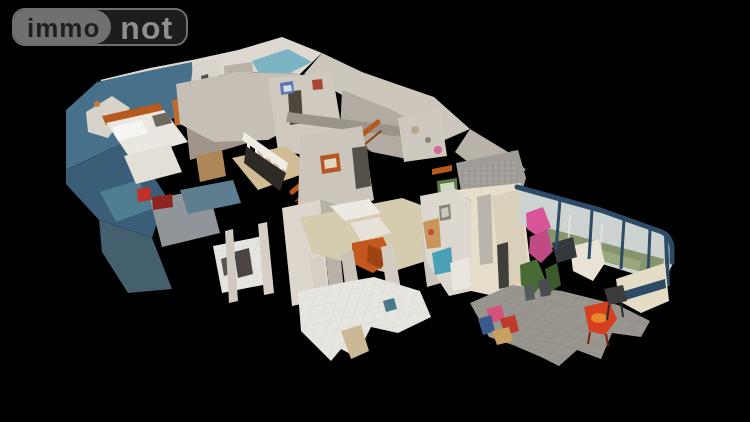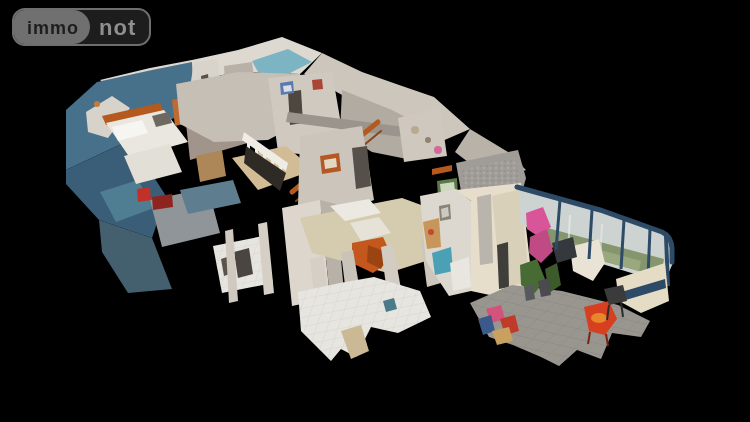--- a/index.html
+++ b/index.html
@@ -10,23 +10,23 @@
   html,body{margin:0;padding:0;background:var(--page_bg);}
   .stage{position:relative;width:750px;height:422px;background:var(--page_bg);overflow:hidden;
          font-family:"Liberation Sans", sans-serif;}
   .scene-svg{position:absolute;left:0;top:0;}
   
   .logo{position:absolute;left:12px;top:8px;display:flex;align-items:stretch;
         border:2px solid var(--logo_outline);border-radius:13px;overflow:hidden;
         background:var(--logo_right_bg);height:34px;cursor:pointer;}
   .logo-left{background:var(--logo_left_bg);color:var(--logo_left_text);
         border-radius:0 17px 17px 0;padding:1px 11px 0 13px;
-        font-size:18px;font-weight:bold;line-height:34px;letter-spacing:1px;}
+        font-size:26px;font-weight:bold;line-height:34px;letter-spacing:1px;}
   .logo-right{color:var(--logo_right_text);padding:1px 13px 0 9px;
-        font-size:22px;font-weight:bold;line-height:34px;letter-spacing:1px;}
+        font-size:32px;font-weight:bold;line-height:34px;letter-spacing:1px;}
   
   .c-blue_wall{fill:var(--blue_wall)} .c-blue_wall_dark{fill:var(--blue_wall_dark)}
   .c-teal_floor{fill:var(--teal_floor)} .c-roof_white{fill:var(--roof_white)}
   .c-roof_gray{fill:var(--roof_gray)} .c-wall_light{fill:var(--wall_light)}
   .c-wall_taupe{fill:var(--wall_taupe)} .c-floor_tan{fill:var(--floor_tan)}
   .c-floor_beige{fill:var(--floor_beige)} .c-tile_white{fill:var(--tile_white)}
   .c-orange_accent{fill:var(--orange_accent)} .c-orange_couch{fill:var(--orange_couch)}
   .c-bed_white{fill:var(--bed_white)} .c-kitchen_gray{fill:var(--kitchen_gray)}
   .c-counter_blue{fill:var(--counter_blue)} .c-teal_wall_dark{fill:var(--teal_wall_dark)}
   .c-sign_red{fill:var(--sign_red)} .c-veranda_frame{fill:var(--veranda_frame)}

